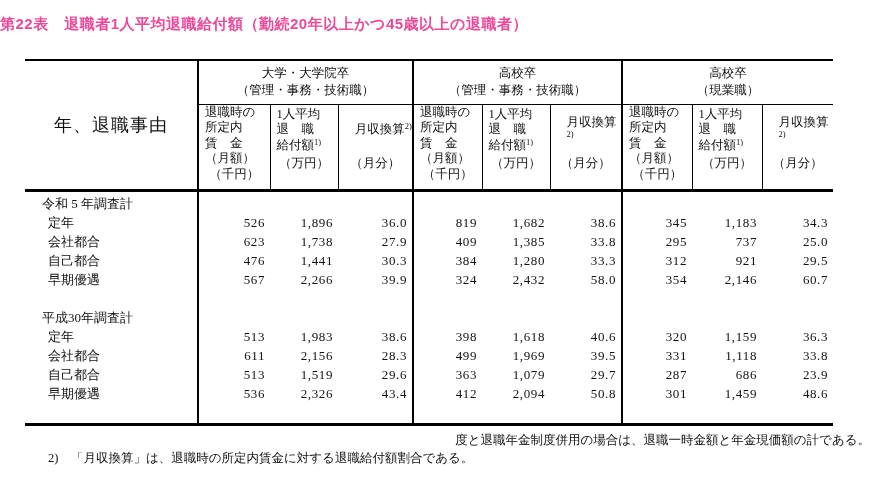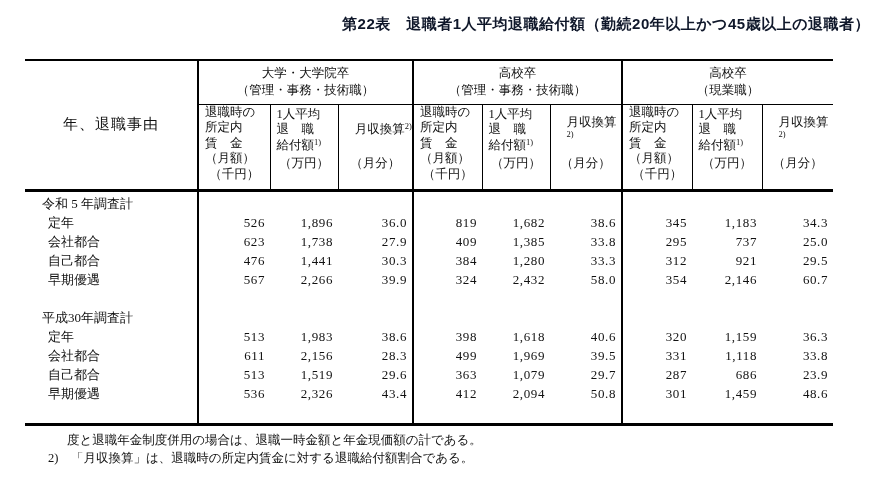--- a/index.html
+++ b/index.html
@@ -1,32 +1,32 @@
 <!DOCTYPE html>
 <html><head>
 <meta charset="utf-8">
 <style>
   html,body{margin:0;padding:0;background:#fff;}
   body{width:870px;height:479px;overflow:hidden;
        font-family:"Liberation Serif","DejaVu Serif",serif;color:#111;}
   .page{position:relative;width:870px;height:479px;background:#fff;}
 
-  .title{margin:15px 0 0;text-align:right;
+  .title{margin:15px 0 0;text-align:left;
          font-family:"Liberation Sans","DejaVu Sans",sans-serif;
-         font-weight:bold;font-size:15px;letter-spacing:.5px;color:#0f172a;}
+         font-weight:bold;font-size:15px;letter-spacing:.5px;color:#ec4899;}
 
   table.tbl{border-collapse:collapse;table-layout:fixed;width:808px;
             margin:25px 0 0 25px;
             border-top:2px solid #000;border-bottom:3px solid #000;}
   .tbl th,.tbl td{padding:0;font-weight:normal;color:#111;}
 
   
   tr.grprow{height:44px;}
   th.rowhead{border-right:2px solid #000;border-bottom:3px solid #000;
-             text-align:center;vertical-align:middle;font-size:15px;letter-spacing:1px;}
+             text-align:center;vertical-align:middle;font-size:18px;letter-spacing:1px;}
   th.grp{border-bottom:1px solid #000;text-align:center;vertical-align:middle;
          font-size:12.5px;line-height:17px;}
   .gsep{border-right:2px solid #000;}
   .brt{border-right:1px solid #000;}
   tr.subrow th{border-bottom:3px solid #000;height:84px;vertical-align:top;font-size:12.5px;}
   .sub .box{display:flex;flex-direction:column;height:84px;}
   .sub .lines{flex:1;display:flex;flex-direction:column;justify-content:center;
               align-items:flex-start;padding-left:6px;line-height:15.5px;text-align:left;}
   .sub.center .lines{padding-left:16px;align-items:center;}
   .sub .unit{text-align:center;padding-bottom:19px;line-height:14px;}
@@ -38,21 +38,21 @@
   tr.glabel td.lab{padding-left:17px;}
   tr.glabel1{height:23px;}
   tr.glabel1 td{padding-top:3px;}
   td.n{text-align:right;padding-right:5px;letter-spacing:.6px;}
   td.vsep{border-right:2px solid #000;}
   tr.sp{height:7px;}
   tr.padrow{height:7px;}
 
   
   .notes{margin:5px 0 0 25px;font-size:12.5px;line-height:18.5px;color:#111;}
-  .note2{margin-left:42px;}
+  .note2{margin-left:42px;text-align:right;}
   .note3{margin-left:23px;}
 </style>
 </head>
 <body>
 
 <div class="page">
 
   <h1 class="title">第22表　退職者1人平均退職給付額（勤続20年以上かつ45歳以上の退職者）</h1>
 
   <table class="tbl">

